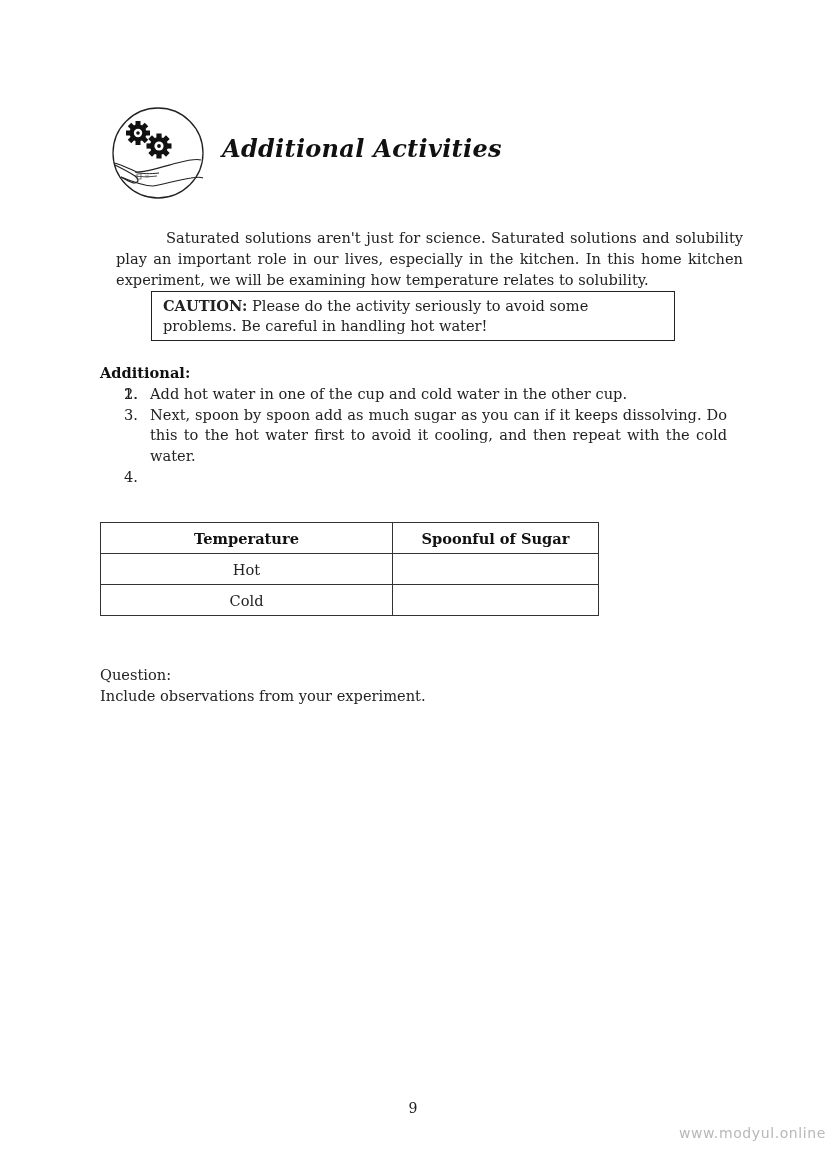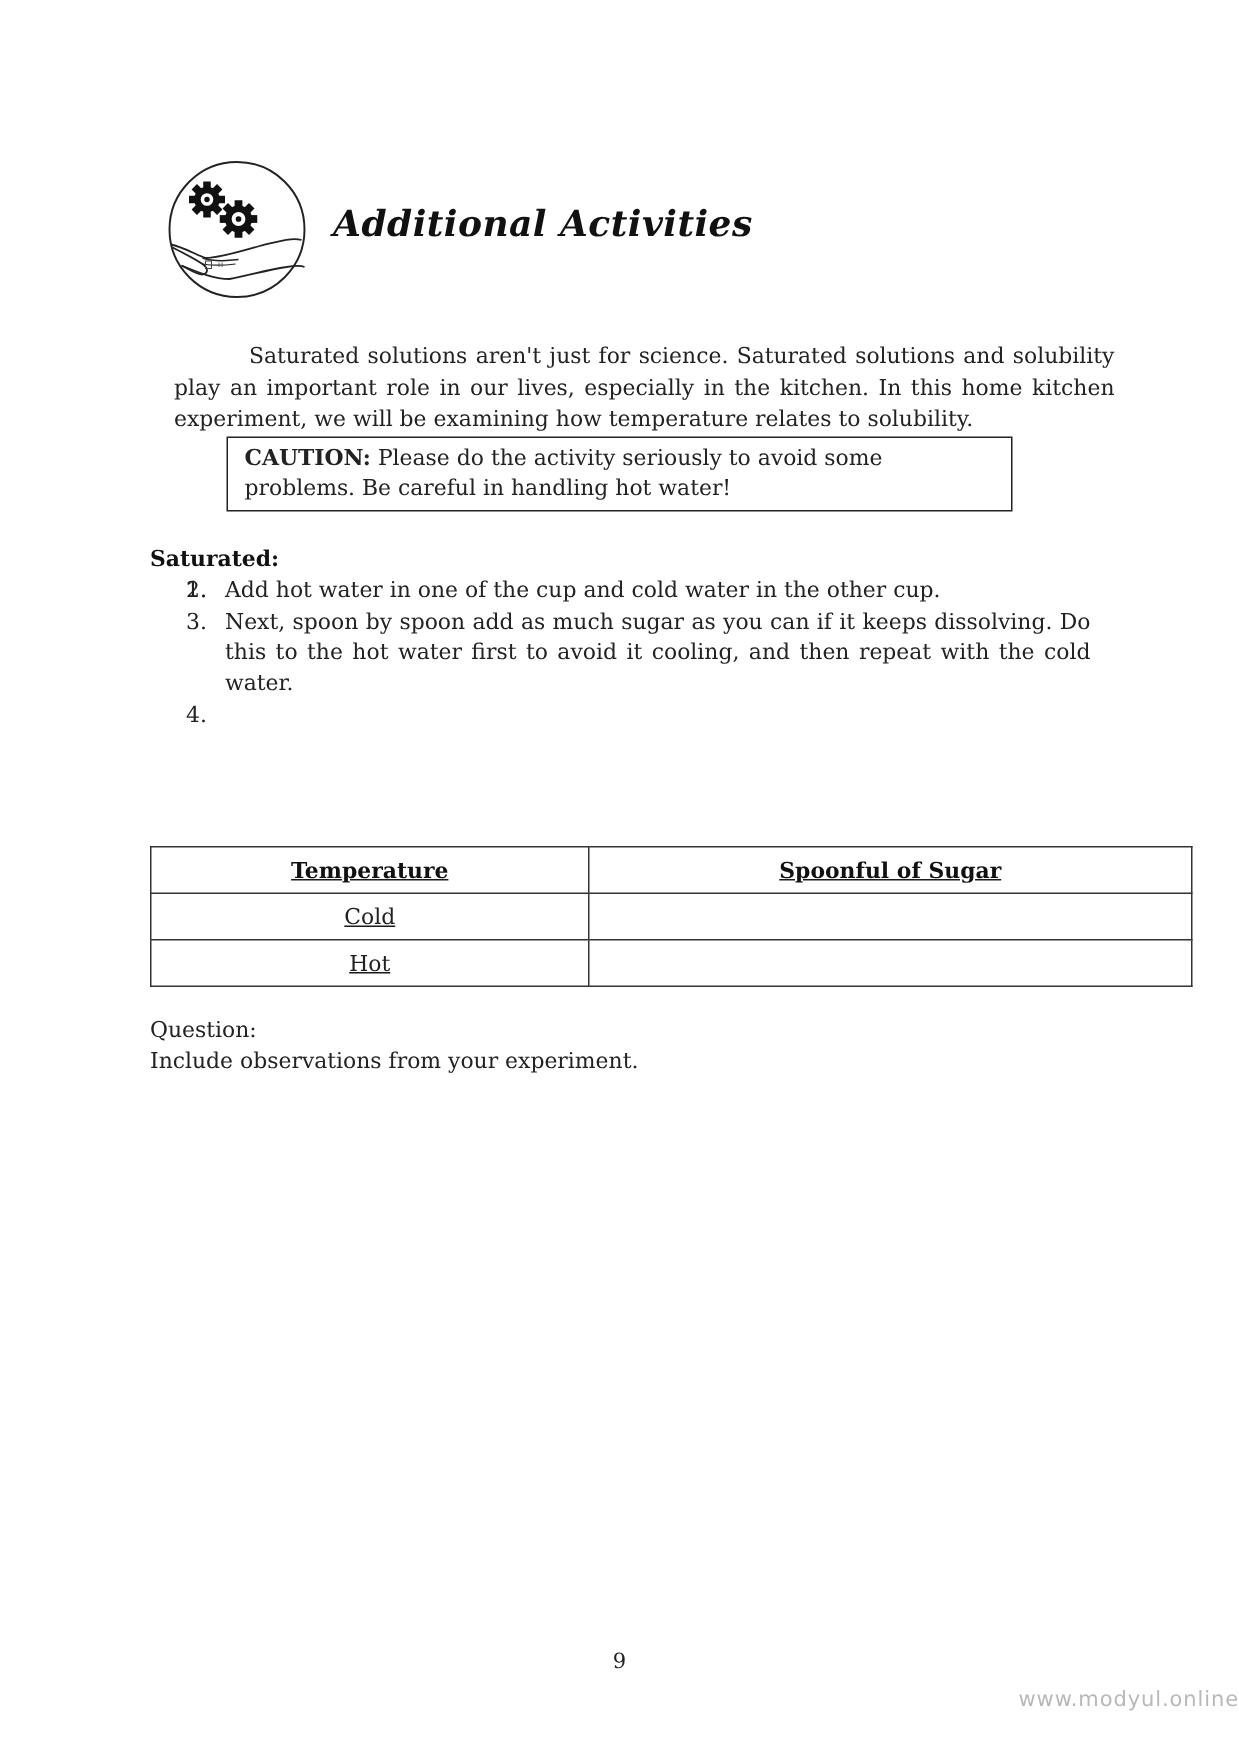--- a/index.html
+++ b/index.html
@@ -18,27 +18,27 @@
              border: 1px solid #222; box-sizing: border-box; padding: 4px 10px 0 11px;
              font-size: 14.6px; line-height: 20px; color: #222; }
   .caution b { font-weight: bold; margin-top: 23px; }
 
   .dir-head { position: absolute; left: 100px; top: 364px; font-size: 14.6px; font-weight: bold; color: #111; }
   .dir-list { position: absolute; left: 100px; top: 384px; width: 627px; margin: 0; padding: 0; list-style: none; }
   .dir-item { position: relative; padding-left: 50px; font-size: 14.6px; line-height: 20.7px;
               text-align: justify; color: #222; }
   .dir-num { position: absolute; left: 24px; top: 0; }
 
-  table.obs { position: absolute; left: 100px; top: 564px; width: 695px; border-collapse: collapse; text-decoration: underline; }
+  table.obs { position: absolute; left: 100px; top: 522px; width: 499px; border-collapse: collapse; }
   table.obs th, table.obs td { border: 1px solid #333; height: 30px; padding: 0; text-align: center;
                                font-size: 14.6px; color: #222; }
   table.obs th { font-weight: bold; color: #111; }
   table.obs col.c1 { width: 292px; }
 
-  .question { position: absolute; left: 100px; top: 664px; font-size: 14.6px; line-height: 21px; color: #222; margin-top: 12px; }
+  .question { position: absolute; left: 100px; top: 664px; font-size: 14.6px; line-height: 21px; color: #222; }
 
   .page-num { position: absolute; left: 0; width: 826px; top: 1100px; text-align: center; font-size: 14px; color: #222; }
   .watermark { position: absolute; left: 0; width: 826px; top: 1125px; text-align: right;
                font-family: "DejaVu Sans", sans-serif; font-size: 14px; color: #b8b8b8; letter-spacing: 0.6px; }
 </style>
 </head>
 <body>
 
 <div class="page">
 
@@ -82,21 +82,21 @@
   </div>
 
   <div class="title">Additional Activities</div>
 
   <p class="para">Saturated solutions aren't just for science. Saturated solutions and solubility play an important role in our lives, especially in the kitchen. In this home kitchen experiment, we will be examining how temperature relates to solubility.</p>
 
   <div class="caution">
     <b>CAUTION:</b><span> Please do the activity seriously to avoid some problems. Be careful in handling hot water!</span>
   </div>
 
-  <div class="dir-head">Saturated:</div>
+  <div class="dir-head">Additional:</div>
   <ol class="dir-list">
     <li class="dir-item">
       <span class="dir-num">1.</span>
     </li>
     <li class="dir-item">
       <span class="dir-num">2.</span>
       <span>Add hot water in one of the cup and cold water in the other cup.</span>
     </li>
     <li class="dir-item">
       <span class="dir-num">3.</span>
@@ -111,25 +111,25 @@
     <colgroup>
         <col class="c1">
         <col class="c2">
       </colgroup>
     <tbody>
         <tr>
       <th>Temperature</th>
       <th>Spoonful of Sugar</th>
     </tr>
     <tr>
-      <td>Cold</td>
+      <td>Hot</td>
       <td></td>
     </tr>
     <tr>
-      <td>Hot</td>
+      <td>Cold</td>
       <td></td>
     </tr>
   </tbody>
     </table>
 
   <div class="question">
     <div>Question:</div>
     <div>Include observations from your experiment.</div>
   </div>
 

